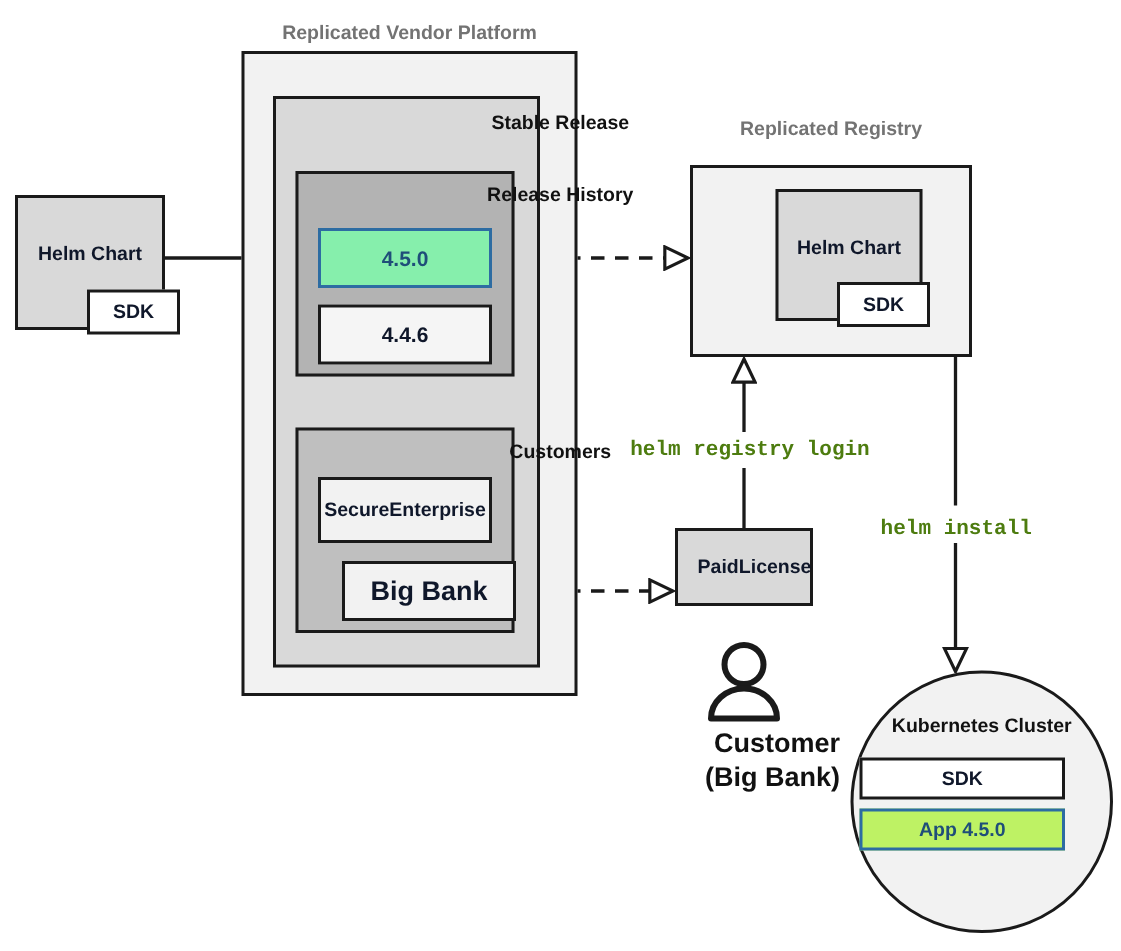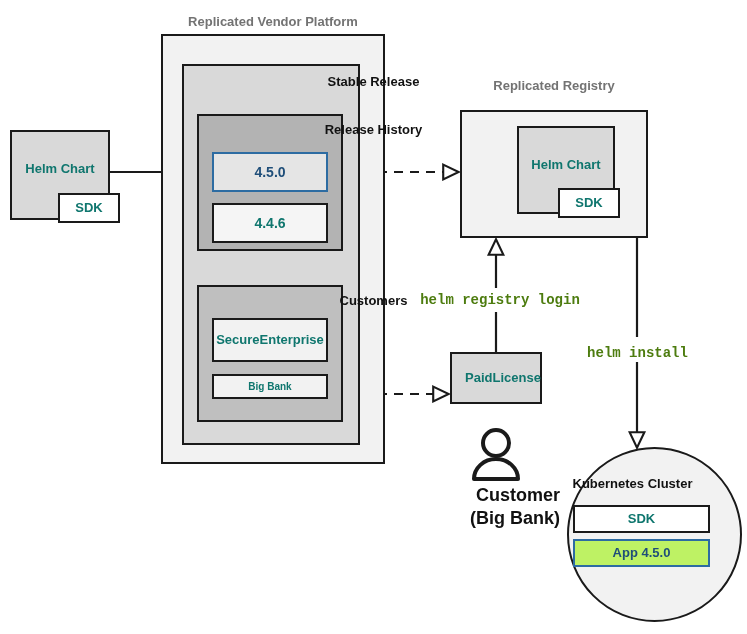--- a/index.html
+++ b/index.html
@@ -22,21 +22,21 @@
   }
   .node {
     position: absolute;
     box-sizing: border-box;
     border: 2px solid #1a1a1a;
     display: flex;
     align-items: center;
     justify-content: center;
     text-align: center;
     font-weight: bold;
-    color: #0f766e;
+    color: #0f172a;
     line-height: 1.15;
   }
   .title {
     position: absolute;
     font-weight: bold;
     font-size: 13px;
     color: #737373;
     text-align: center;
     white-space: nowrap;
   }
@@ -68,27 +68,27 @@
     line-height: 1.25;
   }
 
   
   #platform-box   { left:161px; top:34px;  width:224px; height:430px; background:#f2f2f2; }
   #channel-box    { left:182px; top:64px;  width:178px; height:381px; background:#d9d9d9; }
   #release-box    { left:197px; top:114px; width:146px; height:137px; background:#b3b3b3; }
   #customers-box  { left:197px; top:285px; width:146px; height:137px; background:#bfbfbf; }
 
   #release-450 { left:212px; top:152px; width:116px; height:40px;
-                 background:#e5e5e5; border:2px solid #2d6ca2; color:#1f4e79; font-size:14px; }
+                 background:#86efac; border:2px solid #2d6ca2; color:#1f4e79; font-size:14px; }
   #release-446 { left:212px; top:203px; width:116px; height:40px;
                  background:#f5f5f5; font-size:14px;text-align:center; }
   #cust-secure { left:212px; top:318px; width:116px; height:44px;
                  background:#f2f2f2; font-size:13px; }
-  #cust-bigbank{ left:212px; top:374px; width:116px; height:25px;
-                 background:#f2f2f2; font-size:10px; }
+  #cust-bigbank{ left:228px; top:374px; width:116px; height:40px;
+                 background:#f2f2f2; font-size:18px; }
 
   
   #helm-left      { left:10px;  top:130px; width:100px; height:90px; background:#d9d9d9; font-size:13px;
                     align-items:flex-start; padding-top:30px; }
   #helm-left-sdk  { left:58px;  top:193px; width:62px;  height:30px; background:#ffffff; font-size:13px; }
 
   
   #registry-box   { left:460px; top:110px; width:188px; height:128px; background:#f2f2f2; }
   #helm-reg       { left:517px; top:126px; width:98px;  height:88px;  background:#d9d9d9; font-size:13px;
                     align-items:flex-start; padding-top:30px; }
@@ -96,21 +96,21 @@
 
   
   #paid-license   { left:450px; top:352px; width:92px; height:52px; background:#d9d9d9; font-size:13px;padding-left:14px; }
 
   
   #k8s-circle {
     position:absolute; left:567px; top:447px; width:175px; height:175px;
     border:2px solid #1a1a1a; border-radius:50%; background:#f2f2f2;
     box-sizing:border-box;
   }
-  #k8s-title { position:absolute; left:545px; top:476px; width:175px; text-align:center;
+  #k8s-title { position:absolute; left:567px; top:476px; width:175px; text-align:center;
                font-weight:bold; font-size:13px; color:#111111; }
   #k8s-sdk   { left:573px; top:505px; width:137px; height:28px; background:#ffffff; font-size:13px; }
   #k8s-app   { left:573px; top:539px; width:137px; height:28px;
                background:#bef264; border:2px solid #2d6ca2; color:#1f4e79; font-size:13px; }
 
   
   #t-platform { left:161px; top:14px; width:224px; }
   #t-registry { left:460px; top:78px; width:188px; }
 
   #lbl-stable    { top:74px;  }

